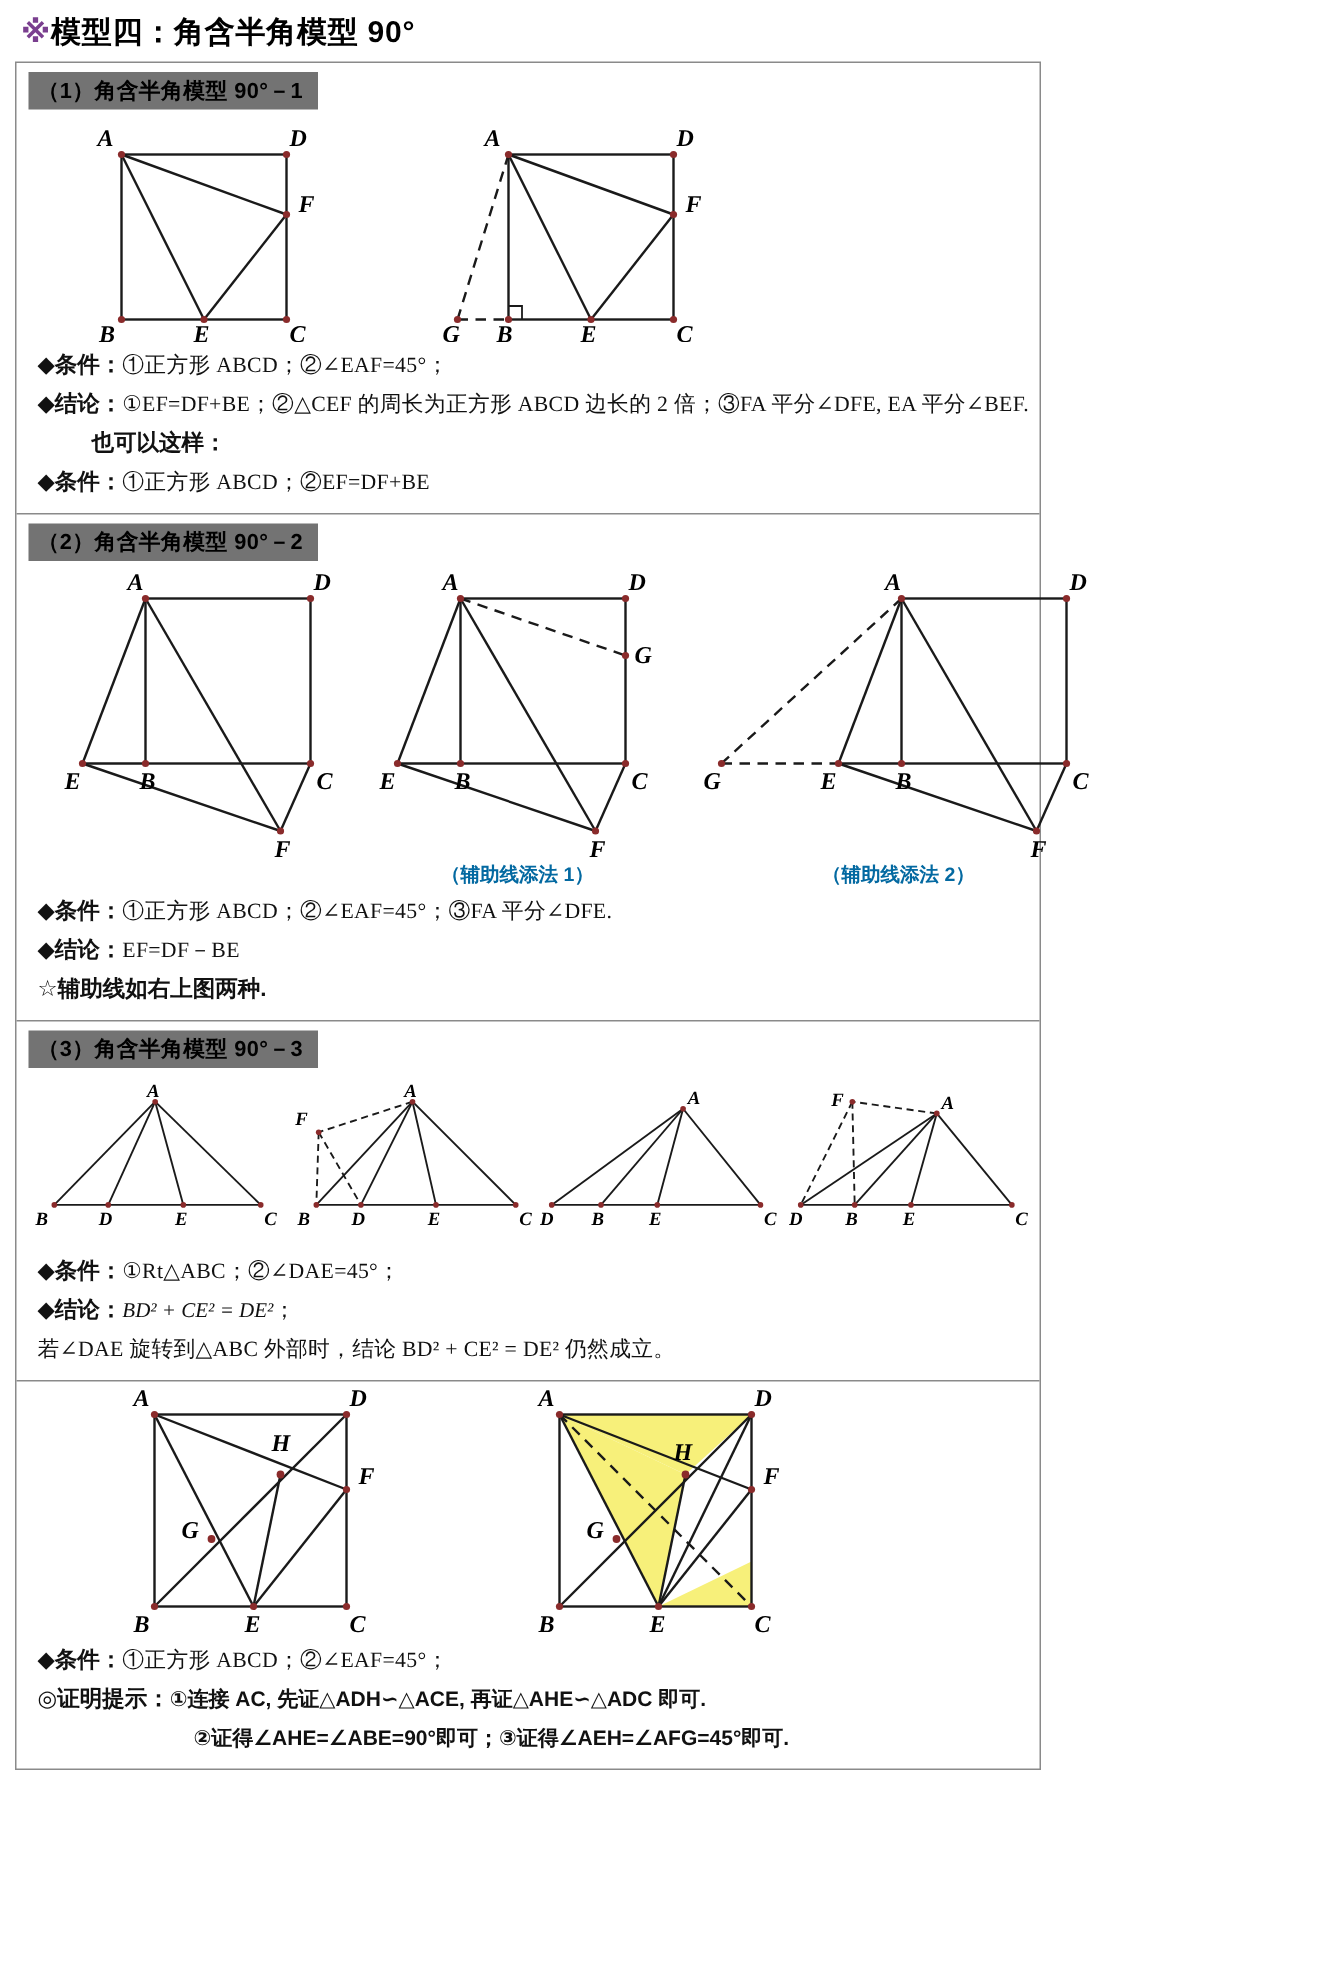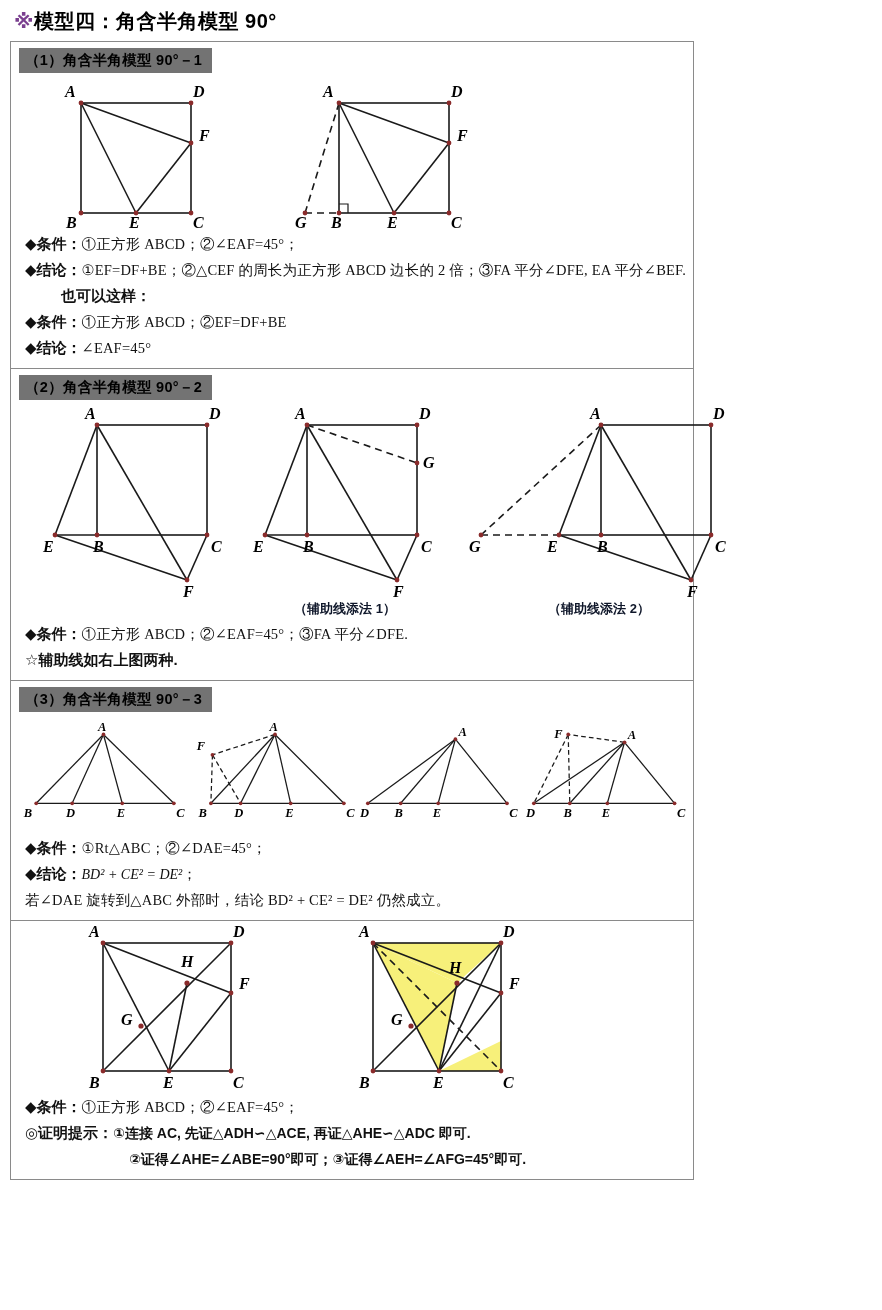--- a/index.html
+++ b/index.html
@@ -14,21 +14,21 @@
   .figs{position:relative;width:100%;}
   .txt{font-size:15.5px;line-height:1.55;padding:2px 8px 6px 14px;color:#111;}
   .txt p{margin:2px 0;white-space:nowrap;}
   .cn{font-family:"Liberation Sans","DejaVu Sans",sans-serif;font-weight:bold;font-size:15px;text-align:center;}
   .mono{font-family:"Liberation Serif","DejaVu Serif",serif;font-size:14.5px;letter-spacing:.2px;}
   .ital{font-style:italic;font-family:"Liberation Serif",serif;}
   .indent{padding-left:36px;}
   .indent2{padding-left:104px;}
   .caps{font-family:"Liberation Sans","DejaVu Sans",sans-serif;font-weight:bold;font-size:14px;}
   svg{display:block;}
-  .figcap{font-family:"Liberation Sans","DejaVu Sans",sans-serif;font-weight:bold;font-size:13px;text-align:center;color:#0f172a;}
+  .figcap{font-family:"Liberation Sans","DejaVu Sans",sans-serif;font-weight:bold;font-size:13px;text-align:center;color:#0369a1;}
   .figrow{display:flex;align-items:flex-start;}
 </style>
 </head>
 <body>
 
 <div class="page">
 
   <div class="doc-title">
     <span class="mark">※</span><span>模型四：角含半角模型 90°</span>
   </div>
@@ -94,21 +94,20 @@
               <text x="160" y="155">C</text>
             </g>
           </svg>
         </div>
       </div>
       <div class="txt">
         <p><span class="cn">◆条件：</span><span class="mono">①正方形 ABCD；②∠EAF=45°；</span></p>
         <p><span class="cn">◆结论：</span><span class="mono">①EF=DF+BE；②△CEF 的周长为正方形 ABCD 边长的 2 倍；③FA 平分∠DFE, EA 平分∠BEF.</span></p>
         <p class="indent"><span class="cn">也可以这样：</span></p>
         <p><span class="cn">◆条件：</span><span class="mono">①正方形 ABCD；②EF=DF+BE</span></p>
-        <p><span class="cn">◆结论：</span><span class="mono">∠EAF=45°</span></p>
       </div>
     </div>
 
     <div class="section">
       <div class="sec-head">（2）角含半角模型 90°－2</div>
       <div class="figs">
         <div class="figrow" style="padding-left:24px;">
 
           <div>
           <svg width="200" height="200" viewBox="0 0 200 200">
@@ -202,20 +201,21 @@
               <text x="256" y="152">C</text>
               <text x="228" y="197">F</text>
             </g>
           </svg>
           <div class="figcap">（辅助线添法 2）</div>
           </div>
         </div>
       </div>
       <div class="txt">
         <p><span class="cn">◆条件：</span><span class="mono">①正方形 ABCD；②∠EAF=45°；③FA 平分∠DFE.</span></p>
+        <p><span class="cn">◆结论：</span><span class="mono">EF=DF－BE</span></p>
         <p><span class="cn">☆</span><span class="cn">辅助线如右上图两种.</span></p>
       </div>
     </div>
 
     <div class="section">
       <div class="sec-head">（3）角含半角模型 90°－3</div>
       <div class="figs">
         <div class="figrow" style="padding-left:8px;">
 
           <svg width="218" height="120" viewBox="0 0 218 120">

